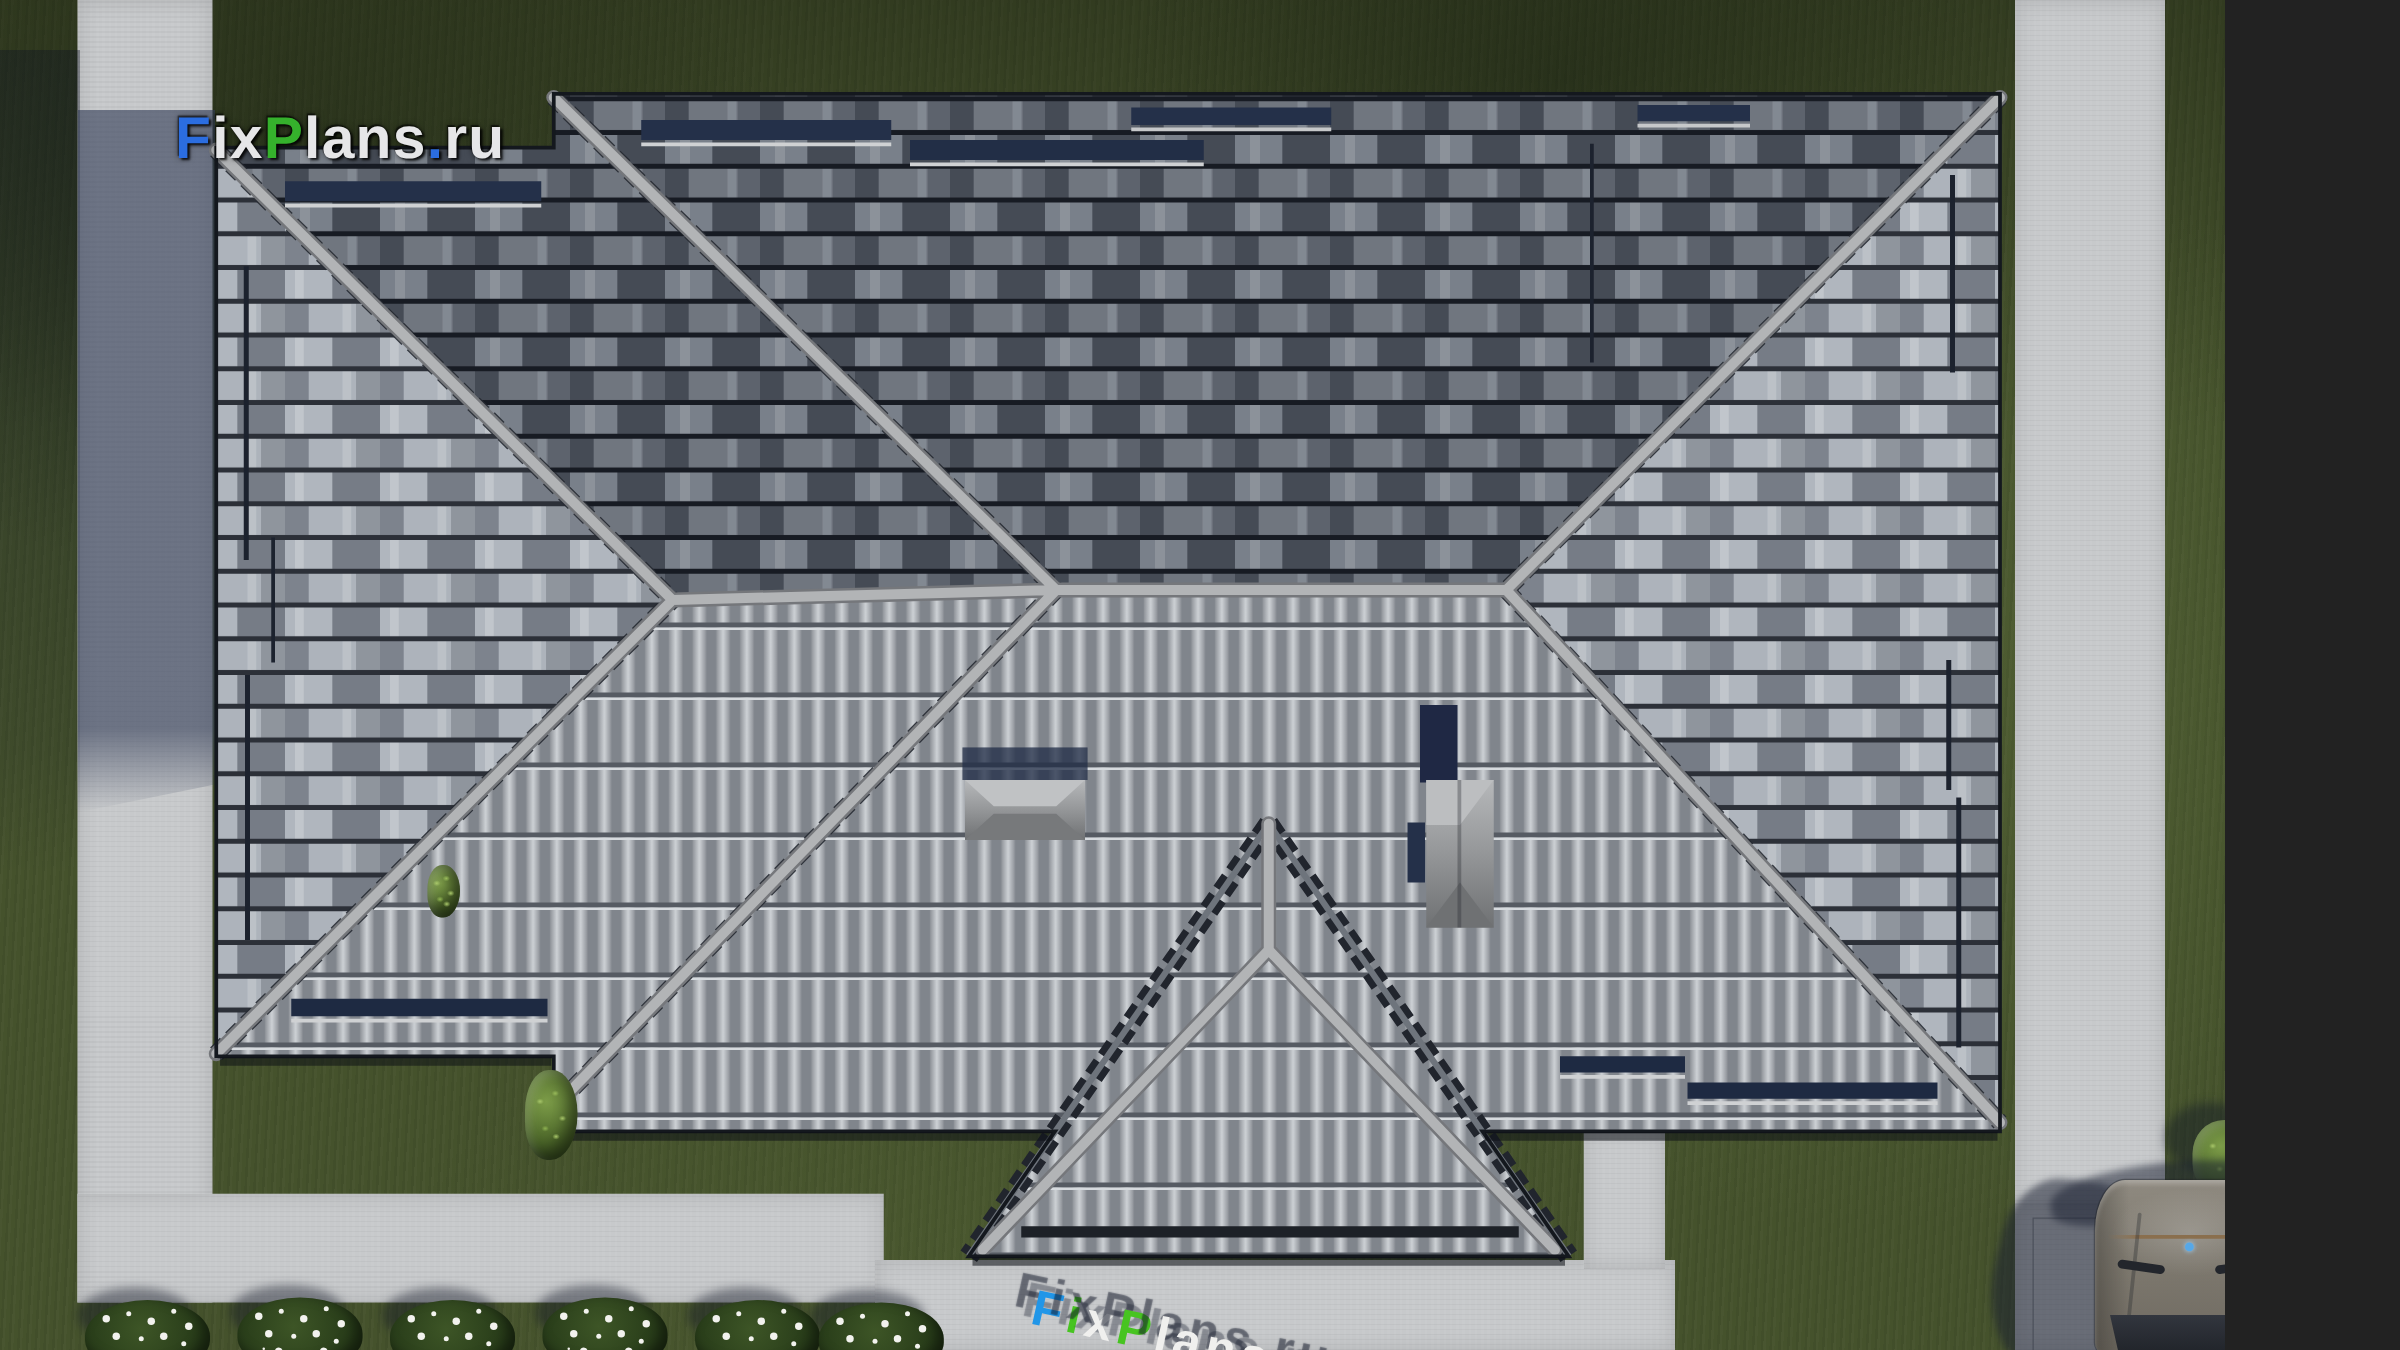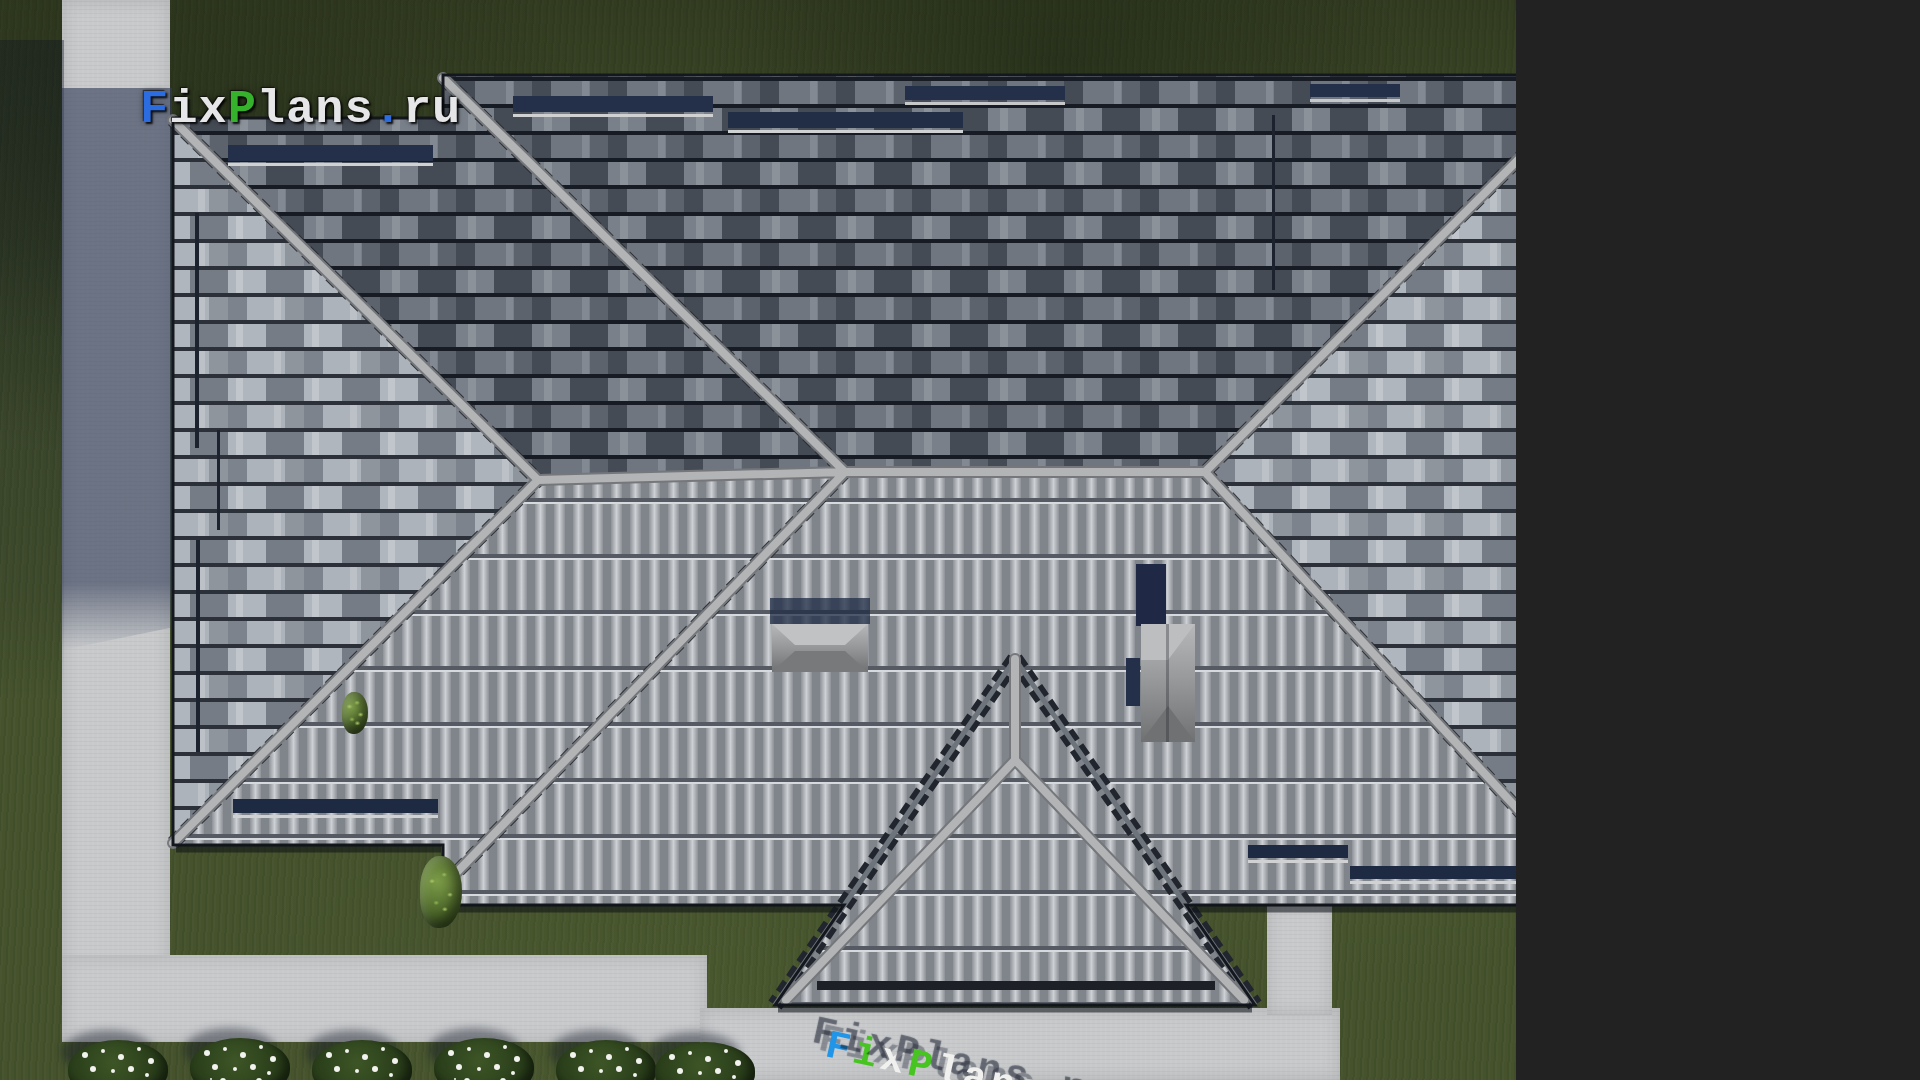--- a/index.html
+++ b/index.html
@@ -1,18 +1,18 @@
 <!DOCTYPE html>
 <html style="--grass: #45522c; --grass-dark: #2c3720; --grass-light: #5a6a38; --concrete: #c7c9cb; --concrete-shadow: #3a4460; --roof-dark: #4a505a; --roof-dark-tile: #7d838d; --roof-med: #868c96; --roof-med-tile: #b0b6be; --rib-light: #c4c8cc; --rib-gap: #7b8087; --ridge: #aeb0b2; --eave: #171b21; --navy: #243049; --car-body: #6e6960; --car-glass: #1f2228; --bush: #4a6428; --flower: #f2f2ee;"><head>
 <meta charset="utf-8">
 <style>
   html,body{margin:0;padding:0;background:#222;}
   #stage{
-    position:relative;width:1516px;height:1080px;overflow:hidden;
-    font-family:Liberation Mono, monospace;
+    position:relative;width:1780px;height:1080px;overflow:hidden;
+    font-family:Liberation Sans, sans-serif;
     background:var(--grass,#45522c);
   }
   
   .grass{
     position:absolute;inset:0;
     background:
       radial-gradient(620px 420px at 12% 16%, rgba(14,20,12,.38), transparent 70%),
       radial-gradient(900px 600px at 86% 52%, rgba(112,132,70,.20), transparent 70%),
       radial-gradient(700px 420px at 45% 96%, rgba(100,120,62,.16), transparent 70%),
       radial-gradient(500px 300px at 70% 6%, rgba(10,16,10,.30), transparent 70%),

